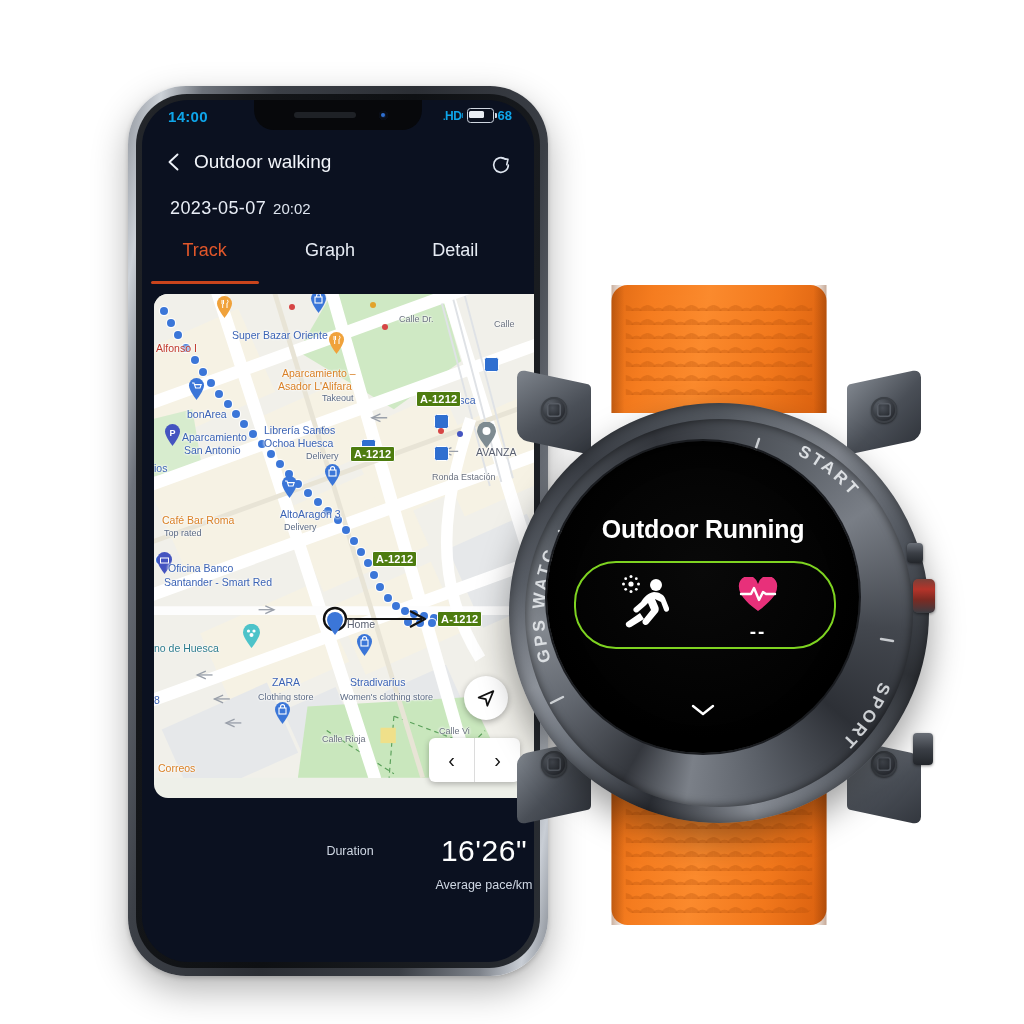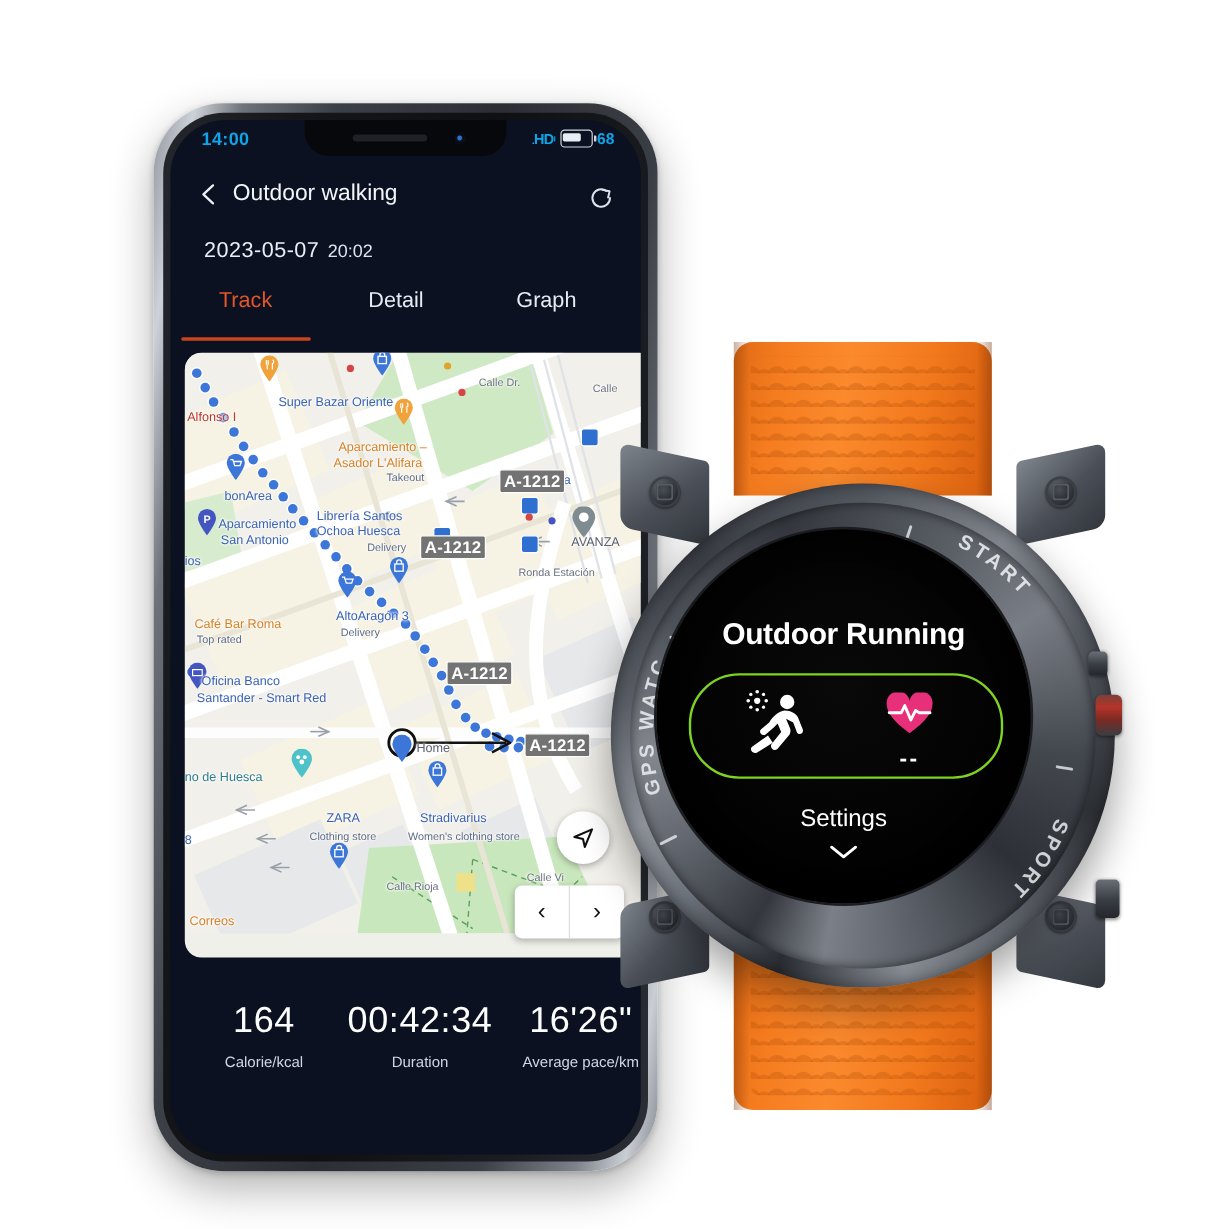--- a/index.html
+++ b/index.html
@@ -75,21 +75,21 @@
   }
   #map-canvas{position:absolute;inset:0;}
   .mlabel{position:absolute;font-size:10.5px;color:#3b63b5;line-height:1.15;white-space:nowrap;
     text-shadow:0 0 3px #fff,0 0 3px #fff,0 0 2px #fff;}
   .mlabel.sub{font-size:9px;color:#5c6b85;}
   .mlabel.orange{color:#d98026;}
   .mlabel.red{color:#c0392b;}
   .mlabel.grey{color:#5a6070;}
   .mlabel.road{color:#6b7280;font-size:9px;}
   .mlabel.teal{color:#2e7d8f;}
-  .shield{position:absolute;background:#737373;color:#fff;font-size:14px;font-weight:bold;
+  .shield{position:absolute;background:#4d7c0f;color:#fff;font-size:11px;font-weight:bold;
     padding:1px 3px;border-radius:2px;border:1px solid #fff;letter-spacing:.2px;}
   .pin{position:absolute;width:17px;height:23px;}
   .dot{position:absolute;width:6px;height:6px;border-radius:50%;}
   .sqicon{position:absolute;width:13px;height:13px;border-radius:2.5px;background:#2f6fd0;border:1.5px solid #fff;}
   .trackdot{position:absolute;width:8px;height:8px;border-radius:50%;background:#3b76d8;box-shadow:0 0 0 1.2px rgba(255,255,255,.85);}
 
   #locate-btn{position:absolute;right:26px;bottom:78px;width:44px;height:44px;border-radius:50%;
     background:#fff;box-shadow:0 2px 6px rgba(0,0,0,.3);display:flex;align-items:center;justify-content:center;}
   #pager{position:absolute;right:14px;bottom:16px;height:44px;display:flex;background:#fff;border-radius:6px;
     box-shadow:0 2px 6px rgba(0,0,0,.28);overflow:hidden;}
@@ -219,22 +219,22 @@
             </svg>
           </div>
         </div>
 
         <div id="date-row">
           <span class="d">2023-05-07</span><span class="t">20:02</span>
         </div>
 
         <div id="tabs">
           <div class="tab active">Track</div>
+          <div class="tab">Graph</div>
           <div class="tab">Detail</div>
-          <div class="tab">Graph</div>
         </div>
 
         <div id="map">
           <svg id="map-canvas" viewBox="0 0 396 504" preserveAspectRatio="none">
             <rect x="0" y="0" width="396" height="504" fill="#f1f0ea"></rect>
 
             <g fill="#f6f2e4">
               <rect x="-20" y="40" width="130" height="95" transform="rotate(-24 40 80)"></rect>
               <rect x="120" y="110" width="110" height="80" transform="rotate(-24 160 150)"></rect>
               <rect x="8" y="175" width="130" height="110" transform="rotate(-24 60 220)"></rect>
@@ -474,26 +474,21 @@
           </div>
 
           <div id="pager">
             <div class="pbtn">‹</div>
             <div class="pdiv"></div>
             <div class="pbtn">›</div>
           </div>
         </div>
 
         <div id="stats">
-          <div class="statcol" style="left:18px;width:120px;top:12px;">
-            <div class="statval">164</div>
-            <div class="statlbl">Calorie/kcal</div>
-          </div>
           <div class="statcol" style="left:128px;width:160px;top:12px;">
-            <div class="statval">00:42:34</div>
             <div class="statlbl">Duration</div>
           </div>
           <div class="statcol" style="left:272px;width:140px;top:12px;">
             <div class="statval">16'26"</div>
             <div class="statlbl">Average pace/km</div>
           </div>
         </div>
 
       </div>
     </div>
@@ -577,21 +572,20 @@
           </svg>
           <div id="w-hr">
             <svg width="40" height="36" viewBox="0 0 40 36">
               <path d="M20 34 C6 24 1 16 1 10.5 A9.5 9.5 0 0 1 20 7 A9.5 9.5 0 0 1 39 10.5 C39 16 34 24 20 34 Z" fill="#e8307a"></path>
               <path d="M3 17 H13 L16 11 L21 23 L25 15 L28 17 H37" fill="none" stroke="#ffffff" stroke-width="2.4" stroke-linejoin="round" stroke-linecap="round"></path>
             </svg>
             <div id="w-hrdash">--</div>
           </div>
         </div>
 
-        <div id="w-settings">Settings</div>
         <svg id="w-chevron" viewBox="0 0 26 14">
           <path d="M3 3 L13 11 L23 3" fill="none" stroke="#ffffff" stroke-width="2.4" stroke-linecap="round" stroke-linejoin="round"></path>
         </svg>
       </div>
     </div>
   </div>
 
 </div>
 
 </body></html>

